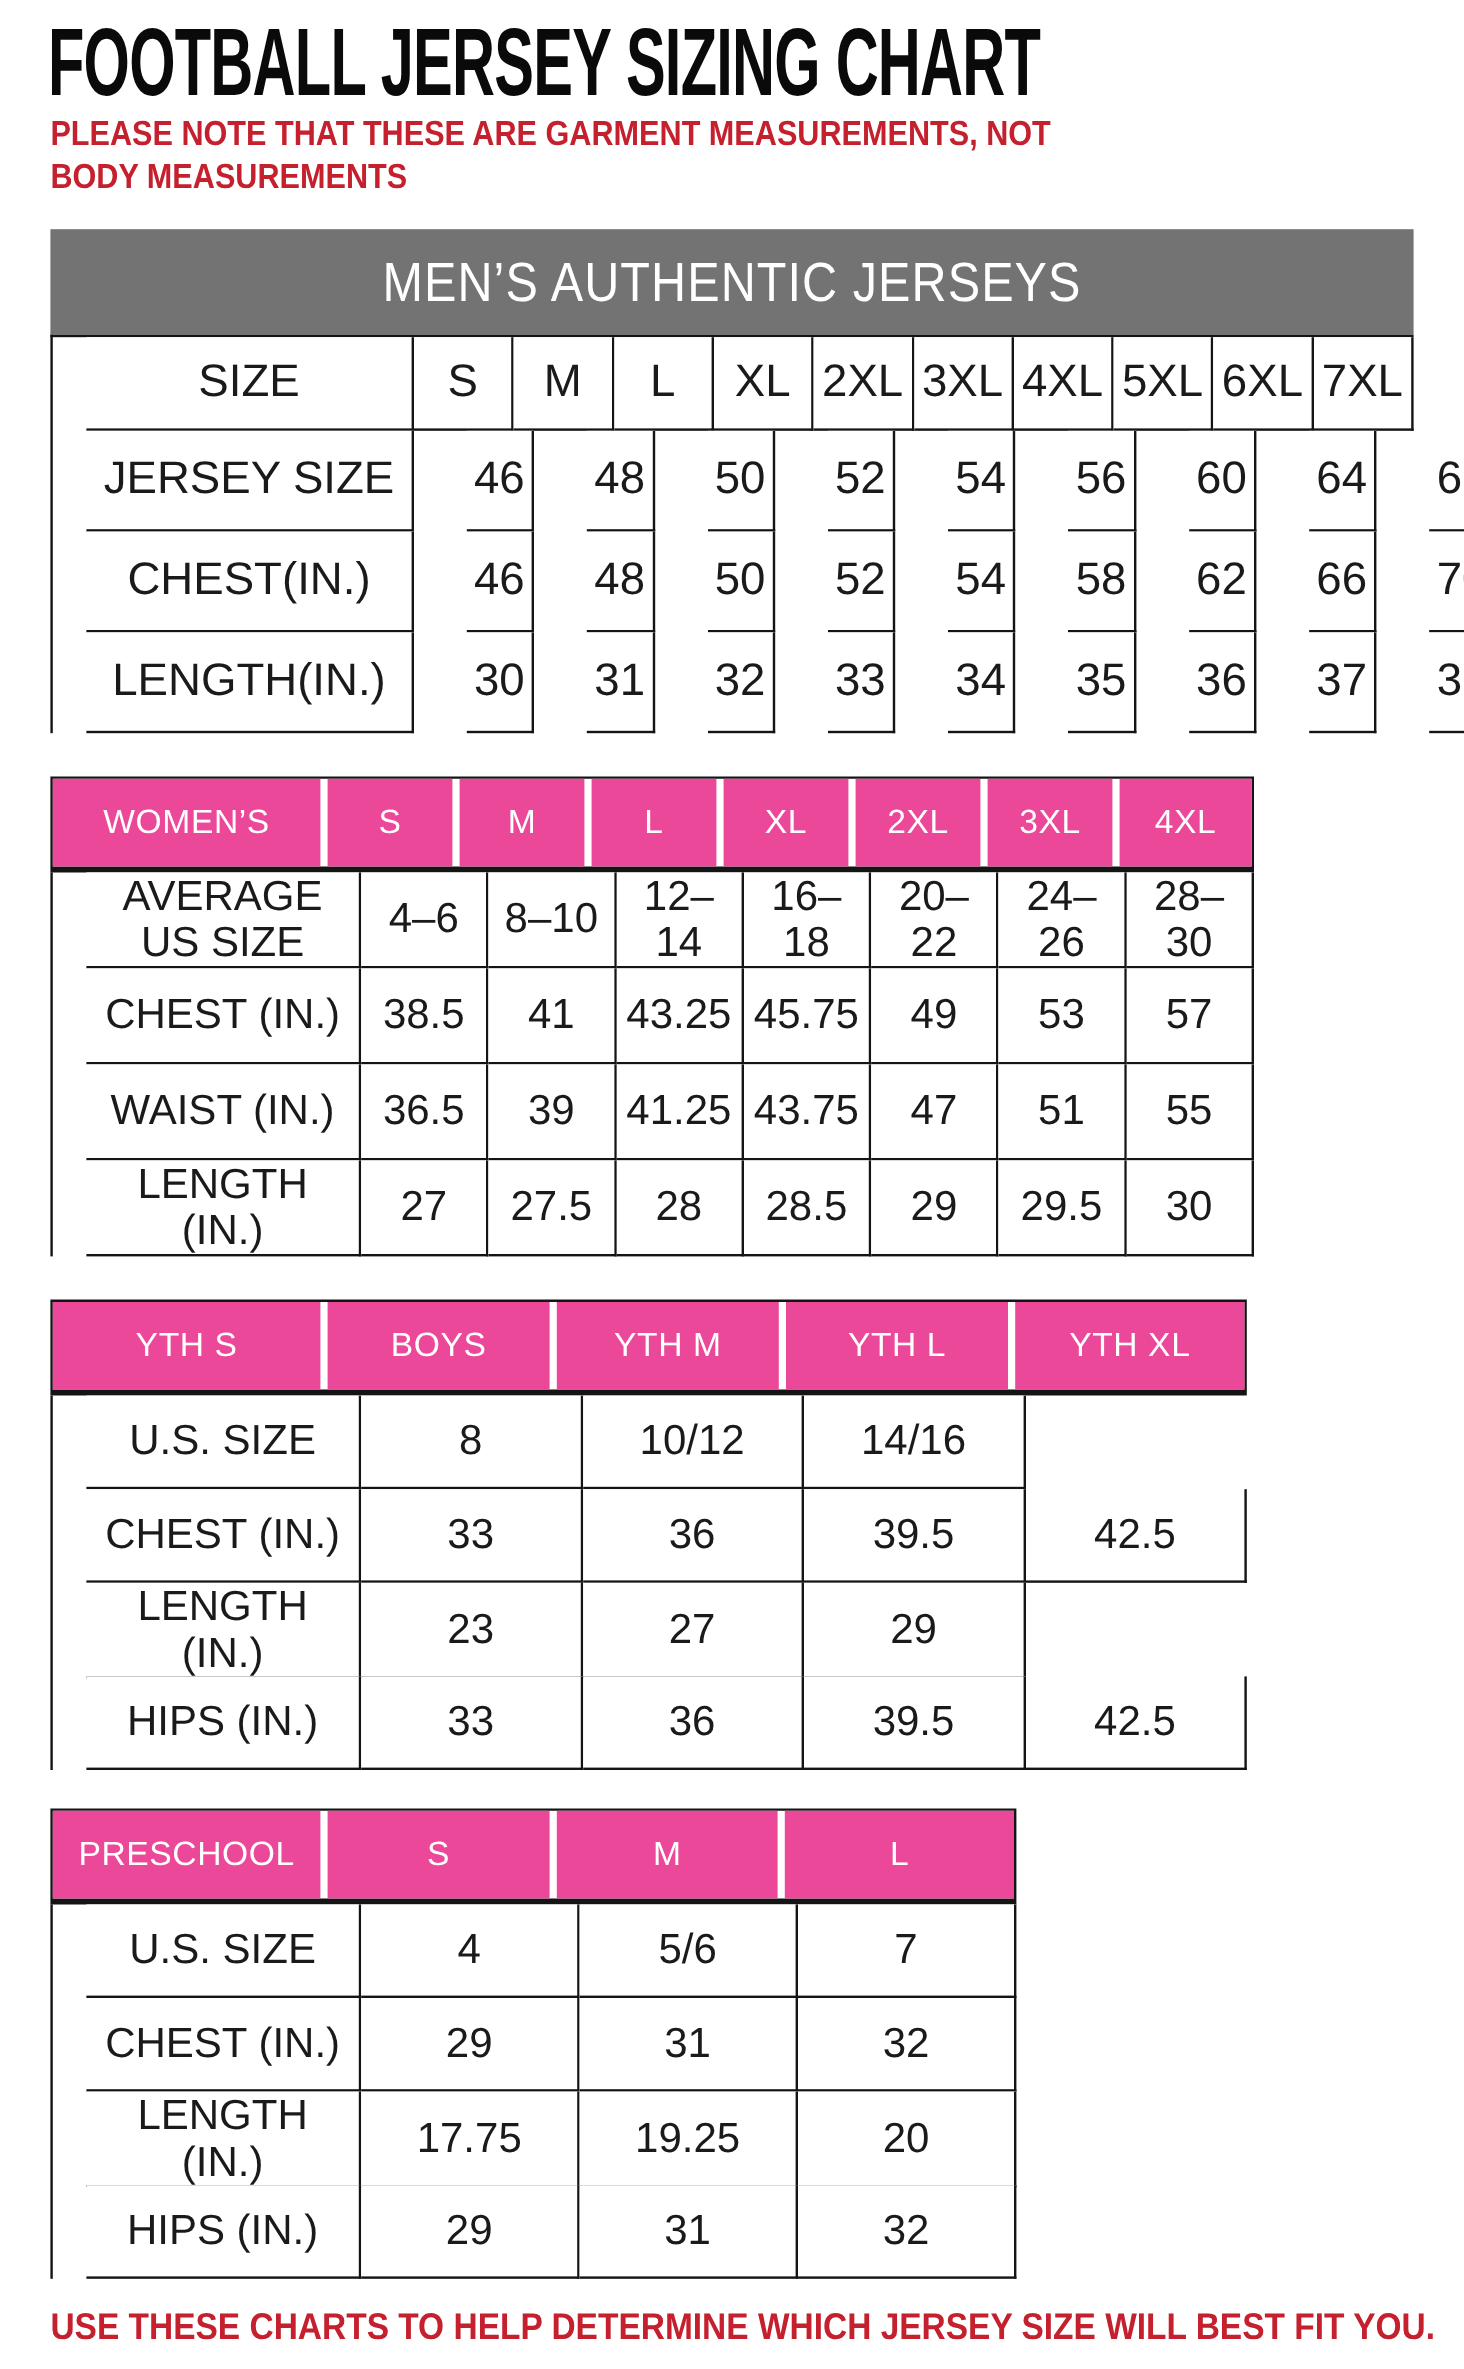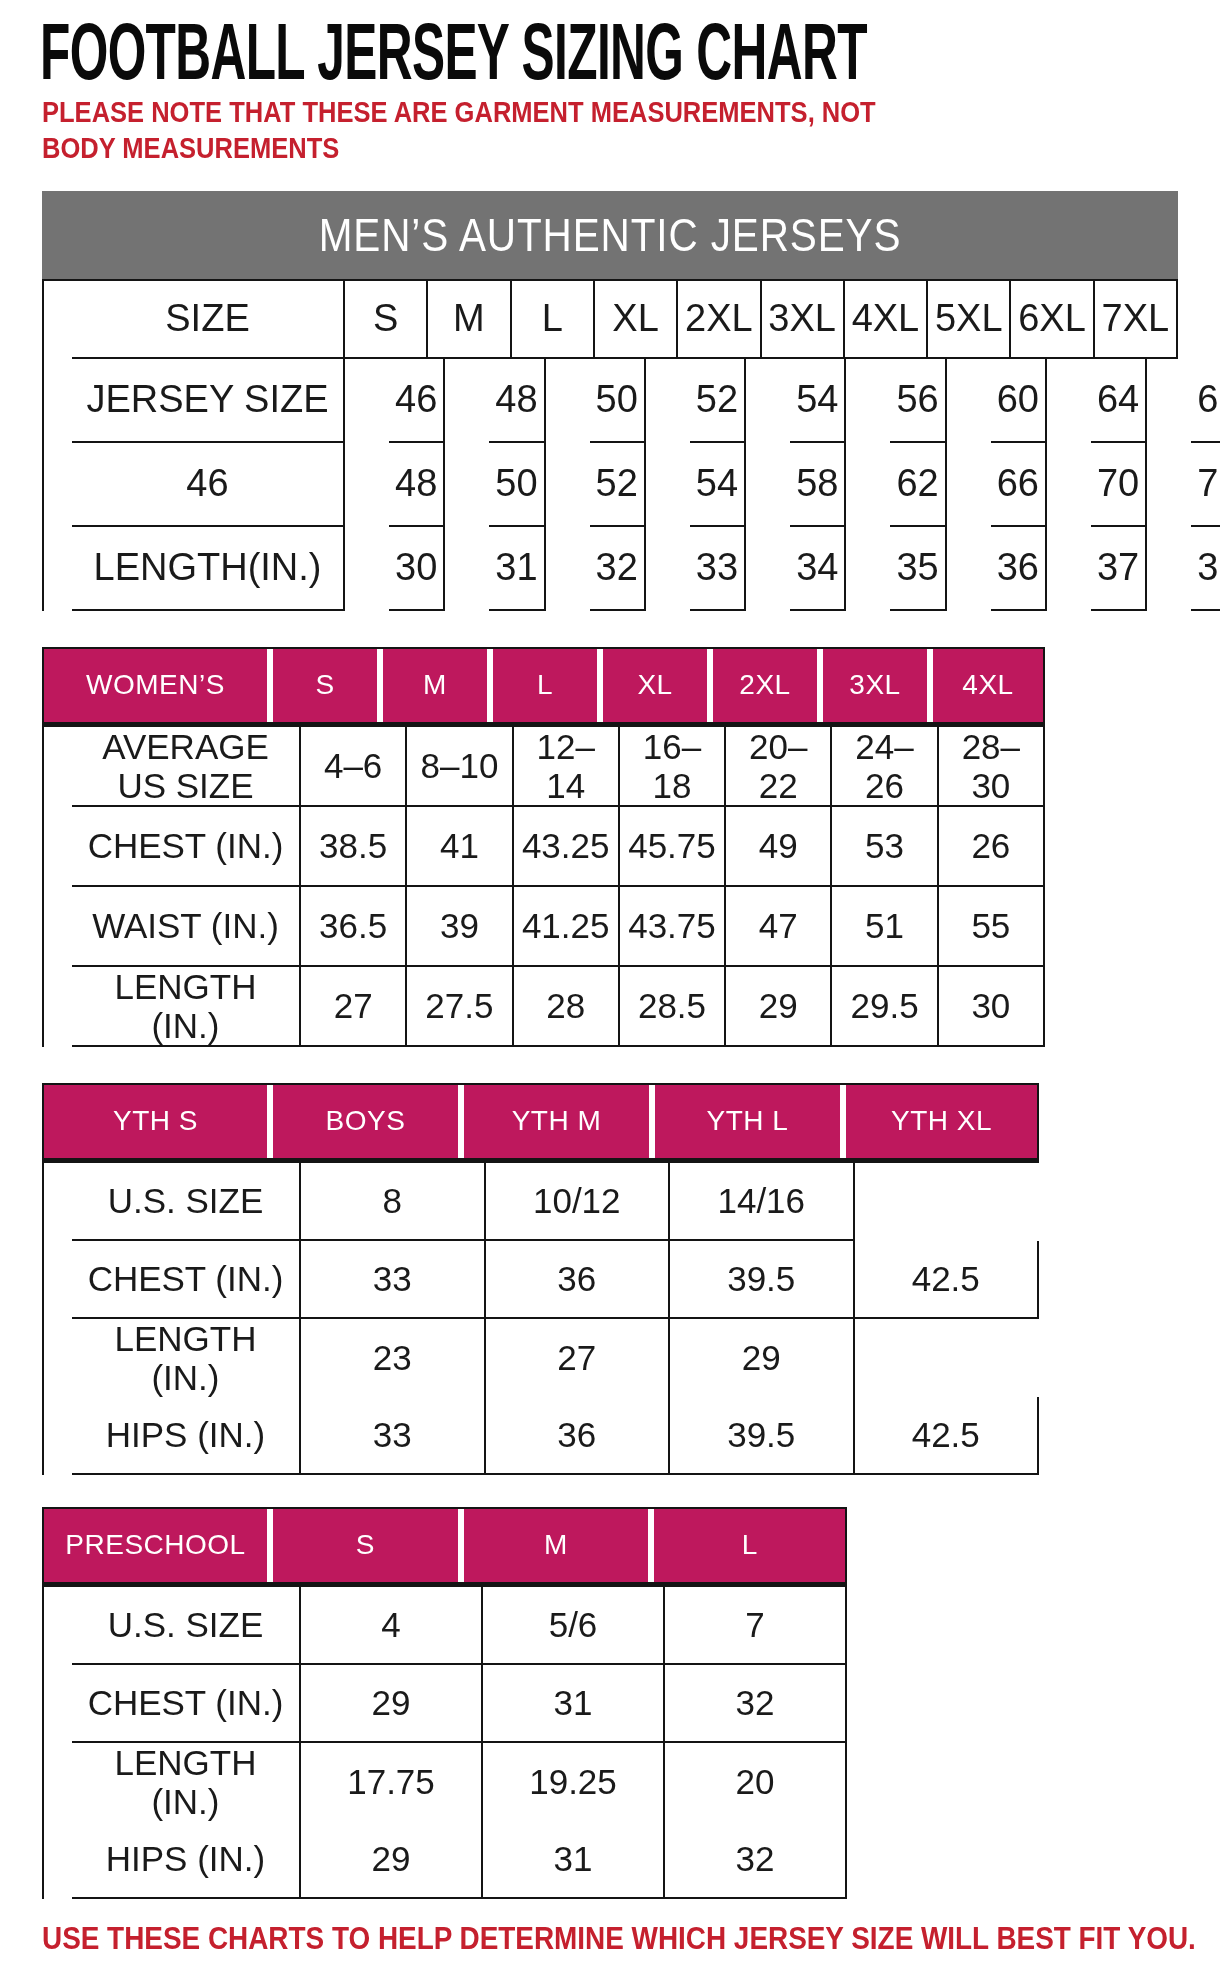--- a/index.html
+++ b/index.html
@@ -30,21 +30,21 @@
   .w-pre{width:805px;}
   .cols-mens{grid-template-columns:273px repeat(10,1fr);}
   .cols-womens{grid-template-columns:229px repeat(7,1fr);}
   .cols-boys{grid-template-columns:229px repeat(4,1fr);}
   .cols-pre{grid-template-columns:229px repeat(3,1fr);}
   .thead{
     display:grid;box-sizing:border-box;height:80px;
     border:2px solid #141414;border-bottom:5px solid #141414;background:#ffffff;
   }
   .hcell{
-    background:#be185d;color:#ffffff;display:flex;align-items:center;justify-content:center;
+    background:#ec4899;color:#ffffff;display:flex;align-items:center;justify-content:center;
     font-size:28px;margin-right:6px;letter-spacing:.5px;
   }
   .hcell:last-child{margin-right:0;}
   .tbody{border-left:2px solid #141414;box-sizing:border-box;}
   .mens-body{border-top:2px solid #141414;}
   .row{display:grid;box-sizing:border-box;padding-left:28px;}
   .r78{height:78px;}
   .r80{height:80px;}
   .r84{height:84px;gap:44px;}
   .cell{
@@ -94,20 +94,21 @@
     <div class="cell">50</div>
     <div class="cell">52</div>
     <div class="cell">54</div>
     <div class="cell">56</div>
     <div class="cell">60</div>
     <div class="cell">64</div>
     <div class="cell">68</div>
     <div class="cell">72</div>
   </div>
   <div class="row cols-mens r84">
+    <div class="cell">CHEST(IN.)</div>
     <div class="cell">46</div>
     <div class="cell">48</div>
     <div class="cell">50</div>
     <div class="cell">52</div>
     <div class="cell">54</div>
     <div class="cell">58</div>
     <div class="cell">62</div>
     <div class="cell">66</div>
     <div class="cell">70</div>
     <div class="cell">76</div>
@@ -153,21 +154,21 @@
       <div class="cell">28–30</div>
     </div>
     <div class="row cols-womens r80">
       <div class="cell">CHEST (IN.)</div>
       <div class="cell">38.5</div>
       <div class="cell">41</div>
       <div class="cell">43.25</div>
       <div class="cell">45.75</div>
       <div class="cell">49</div>
       <div class="cell">53</div>
-      <div class="cell">26</div>
+      <div class="cell">57</div>
     </div>
     <div class="row cols-womens r80">
       <div class="cell">WAIST (IN.)</div>
       <div class="cell">36.5</div>
       <div class="cell">39</div>
       <div class="cell">41.25</div>
       <div class="cell">43.75</div>
       <div class="cell">47</div>
       <div class="cell">51</div>
       <div class="cell">55</div>

